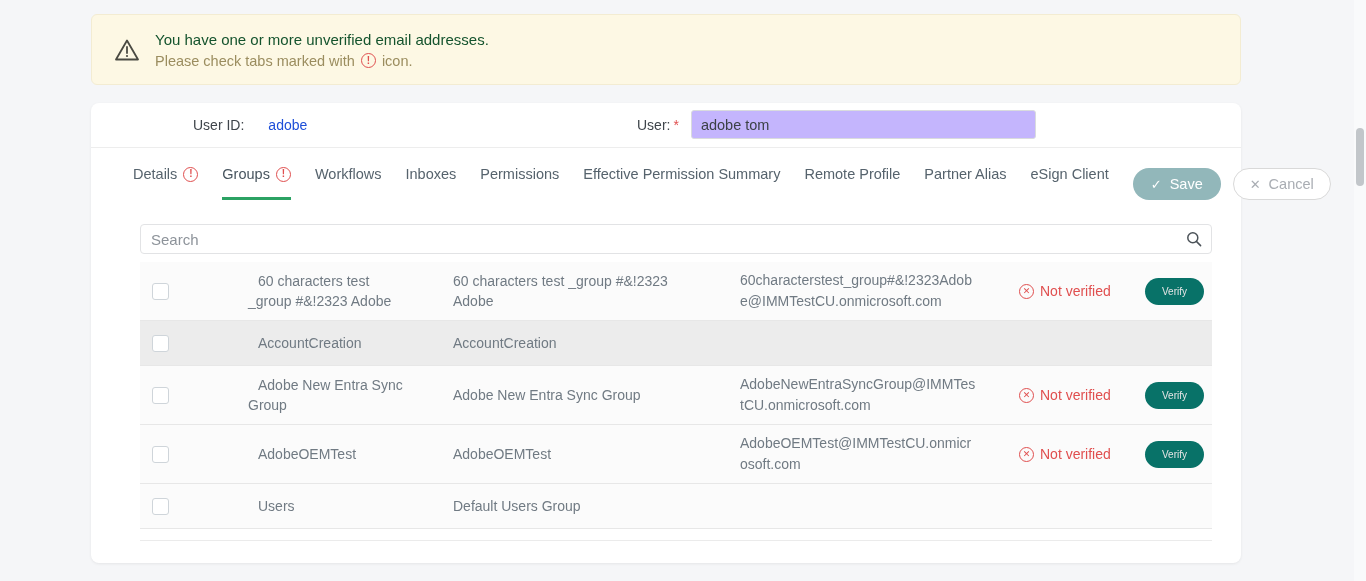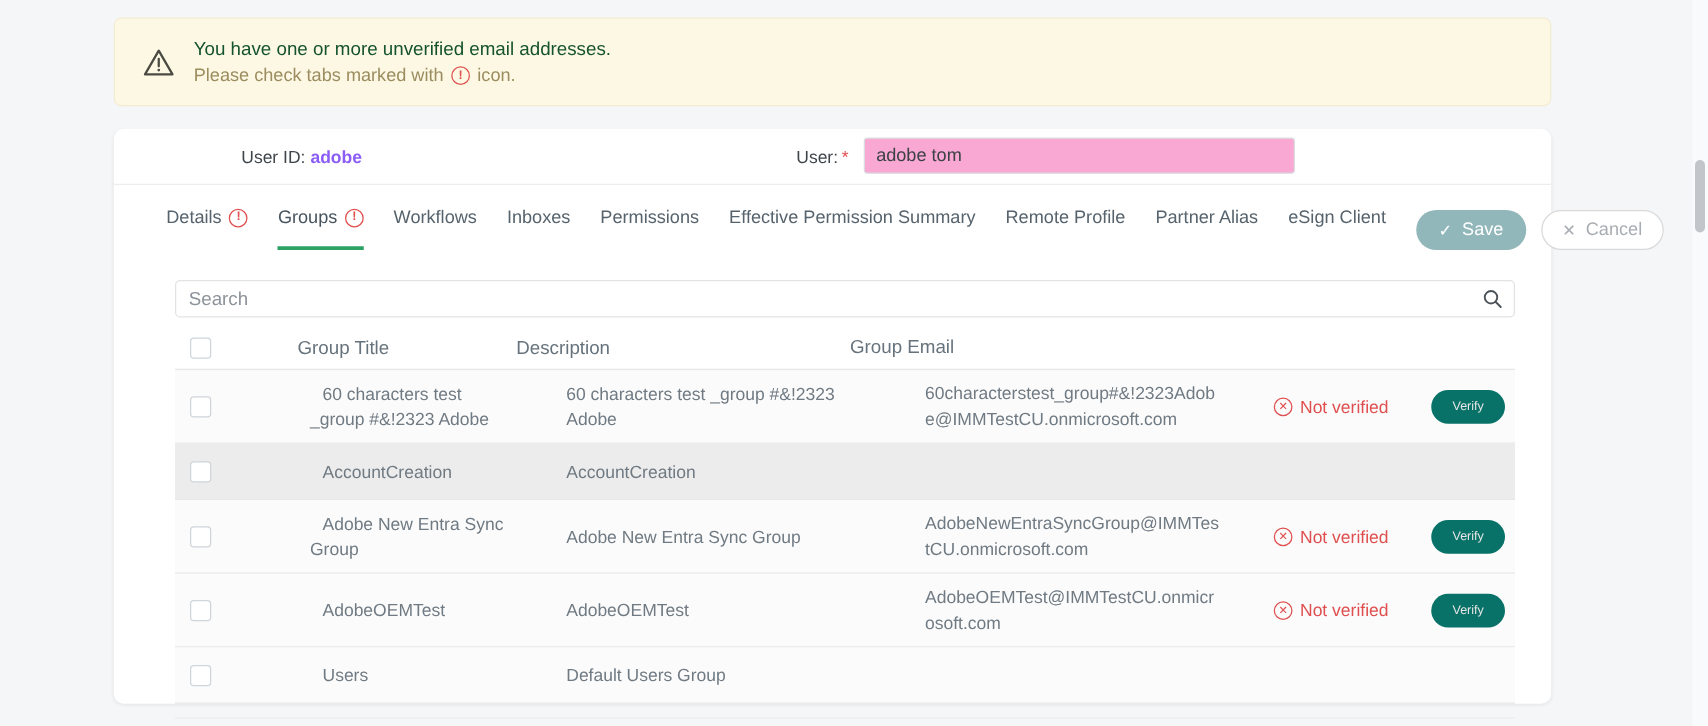--- a/index.html
+++ b/index.html
@@ -19,26 +19,26 @@
   .alert-ic { width:15px; height:15px; border:1.5px solid #e04f4f; border-radius:50%;
               color:#e04f4f; display:inline-flex; align-items:center; justify-content:center;
               font-size:10px; font-weight:bold; line-height:1; flex:0 0 auto; }
 
   
   .card { position:absolute; left:91px; top:103px; width:1150px; height:460px;
           background:#ffffff; border-radius:8px; box-shadow:0 1px 3px rgba(0,0,0,0.07); }
 
   .card-top { position:relative; height:45px; border-bottom:1px solid #ededed; }
   .uid { position:absolute; left:102px; top:14px; font-size:14px; color:#3f454b; }
-  .uid-value { margin-left:4px; color:#8b5cf6;font-weight:bold; }
+  .uid-value { margin-left:24px; color:#1d4ed8; }
   .name-wrap { position:absolute; left:546px; top:7px; display:flex; align-items:center; }
   .name-label { font-size:14px; color:#3f454b; }
   .req { color:#e04f4f; margin-left:3px; font-size:14px; }
   .name-input { margin-left:12px; width:345px; height:29px; border:1px solid #d9dbde;
-                border-radius:3px; padding:0 9px; font-size:14.5px; color:#3c4146; background:#f9a8d4; outline:none; }
+                border-radius:3px; padding:0 9px; font-size:14.5px; color:#3c4146; background:#c4b5fd; outline:none; }
 
   
   .tabbar { display:flex; align-items:flex-end; height:52px; padding:0 40px 0 42px; gap:24px; }
   .tab { display:flex; align-items:center; gap:6px; font-size:14.5px; color:#56636d;
          height:52px; cursor:pointer; white-space:nowrap; }
   .tab.active { border-bottom:3px solid #2ba263; color:#47545e; padding-top:3px; }
 
   .btns { margin-left:auto; display:flex; align-items:center; gap:12px; }
   .btn-save { display:inline-flex; align-items:center; gap:8px; background:#92b7ba; color:#fff;
               border:none; border-radius:17px; padding:8px 18px; font-size:14.5px; cursor:pointer; }
@@ -169,30 +169,20 @@
       <span class="search-ic">
         <svg width="16" height="16" viewBox="0 0 16 16" fill="none">
           <circle cx="6.8" cy="6.8" r="5" stroke="#4b5258" stroke-width="1.5"></circle>
           <line x1="10.6" y1="10.6" x2="14.6" y2="14.6" stroke="#4b5258" stroke-width="1.5" stroke-linecap="round"></line>
         </svg>
       </span>
     </div>
 
     <div class="table">
 
-      <div class="thead">
-        <div class="c-check">
-          <span class="cb"></span>
-        </div>
-        <div class="c-title">Group Title</div>
-        <div class="c-desc">Description</div>
-        <div class="c-email">Group Email</div>
-        <div class="c-status"></div>
-        <div class="c-action"></div>
-      </div>
 
       <div class="row">
         <div class="c-check">
             <span class="cb"></span>
           </div>
         <div class="c-title">60 characters test _group #&amp;!2323 Adobe</div>
         <div class="c-desc">60 characters test _group #&amp;!2323 Adobe</div>
         <div class="c-email">60characterstest_group#&amp;!2323Adobe@IMMTestCU.onmicrosoft.com</div>
         <div class="c-status">
           <span class="nv-ic">✕</span>

